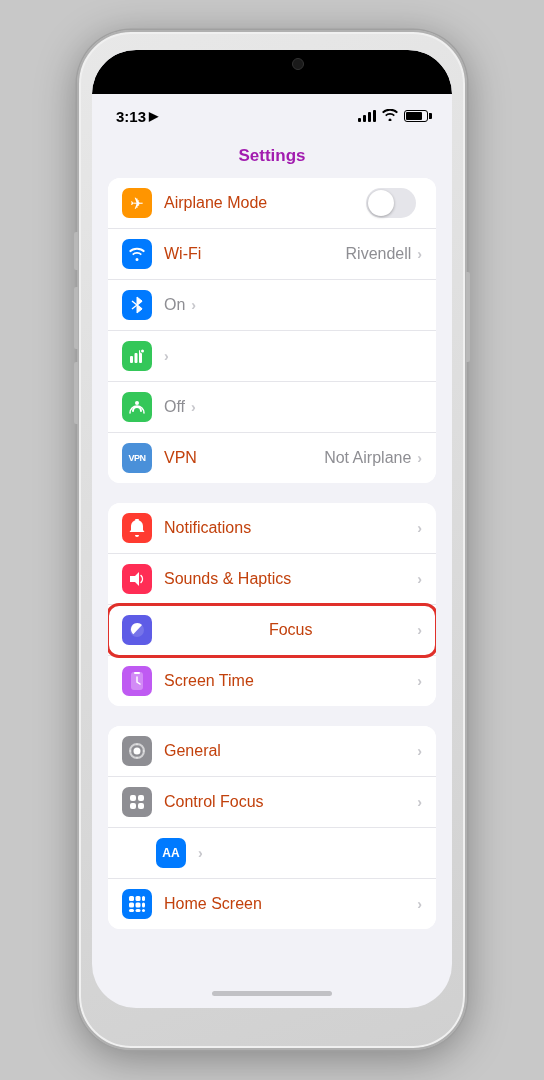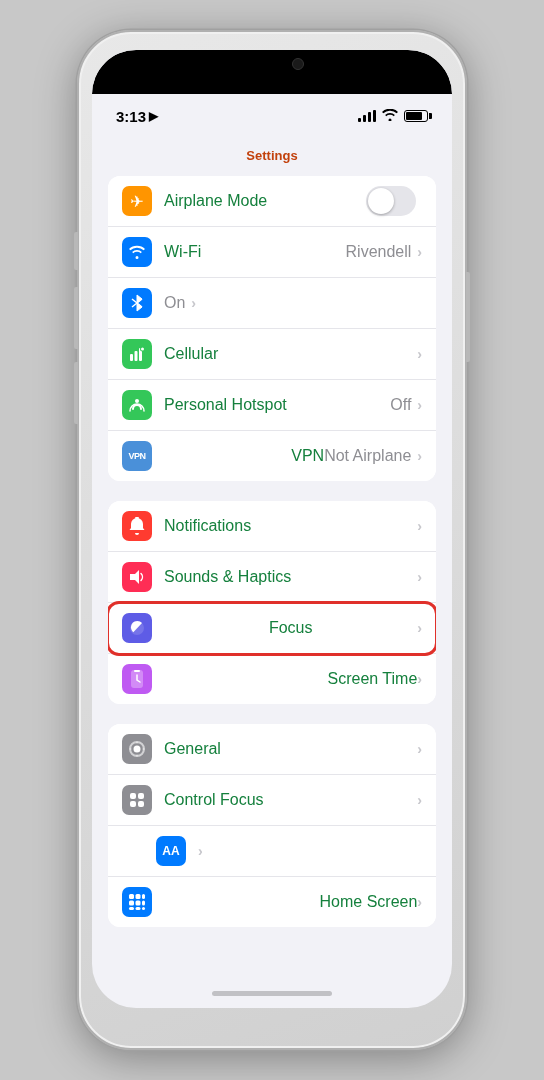--- a/index.html
+++ b/index.html
@@ -171,23 +171,23 @@
       border-radius: 1px;
     }
     
     .page-title {
       background: #f2f2f7;
       text-align: center;
       padding: 8px 0 12px;
       flex-shrink: 0;
     }
     .page-title span {
-      font-size: 13px;
+      font-size: 17px;
       font-weight: 600;
-      color: #c2410c;
+      color: #a21caf;
       margin-top: 20px;
     }
     
     .scroll-content {
       flex: 1;
       overflow-y: auto;
       padding: 0 16px;
       scrollbar-width: none;
     }
     .scroll-content::-webkit-scrollbar { display: none; }
@@ -203,38 +203,37 @@
       align-items: center;
       padding: 10px 14px;
       min-height: 50px;
       border-bottom: 0.5px solid #e5e5ea;
       position: relative;
       cursor: pointer;
       background: #fff;
     }
     .settings-row:last-child {
       border-bottom: none;
-      text-align: right;
     }
     .row-icon {
       width: 30px;
       height: 30px;
       border-radius: 7px;
       display: flex;
       align-items: center;
       justify-content: center;
       margin-right: 12px;
       flex-shrink: 0;
       font-size: 16px;
       color: #fff;
     }
     .row-label {
       flex: 1;
       font-size: 16px;
-      color: #15803d;
+      color: #c2410c;
       font-weight: 400;
     }
     .row-value {
       font-size: 16px;
       color: #8e8e93;
       margin-right: 6px;
     }
     .row-chevron {
       color: #c7c7cc;
       font-size: 14px;
@@ -395,33 +394,31 @@
           <div class="settings-row">
             <div class="row-icon bg-green">
               <svg width="16" height="16" viewBox="0 0 16 16" fill="white">
                 <rect x="1" y="8" width="3" height="7" rx="1" fill="white"></rect>
                 <rect x="5.5" y="5" width="3" height="10" rx="1" fill="white"></rect>
                 <rect x="10" y="2" width="3" height="13" rx="1" fill="white"></rect>
                 <circle cx="13.5" cy="3" r="2.5" fill="#34c759"></circle>
                 <circle cx="13.5" cy="3" r="1.5" fill="white"></circle>
               </svg>
             </div>
-            <span class="row-label">Cellular</span>
             <span class="row-chevron">›</span>
           </div>
 
           <div class="settings-row">
             <div class="row-icon bg-green2">
               <svg width="18" height="18" viewBox="0 0 18 18" fill="white">
                 <circle cx="9" cy="5" r="2" fill="white"></circle>
                 <path d="M5 13c0-2.2 1.8-4 4-4s4 1.8 4 4" stroke="white" stroke-width="2" fill="none" stroke-linecap="round"></path>
                 <path d="M2 15c0-3.9 3.1-7 7-7s7 3.1 7 7" stroke="white" stroke-width="1.5" fill="none" stroke-linecap="round"></path>
               </svg>
             </div>
-            <span class="row-label">Personal Hotspot</span>
             <span class="row-value">Off</span>
             <span class="row-chevron">›</span>
           </div>
 
           <div class="settings-row">
             <div class="row-icon vpn-icon" style="font-size:9px;font-weight:800;letter-spacing:-0.5px;">VPN</div>
             <span class="row-label">VPN</span>
             <span class="row-value">Not Airplane</span>
             <span class="row-chevron">›</span>
           </div>

